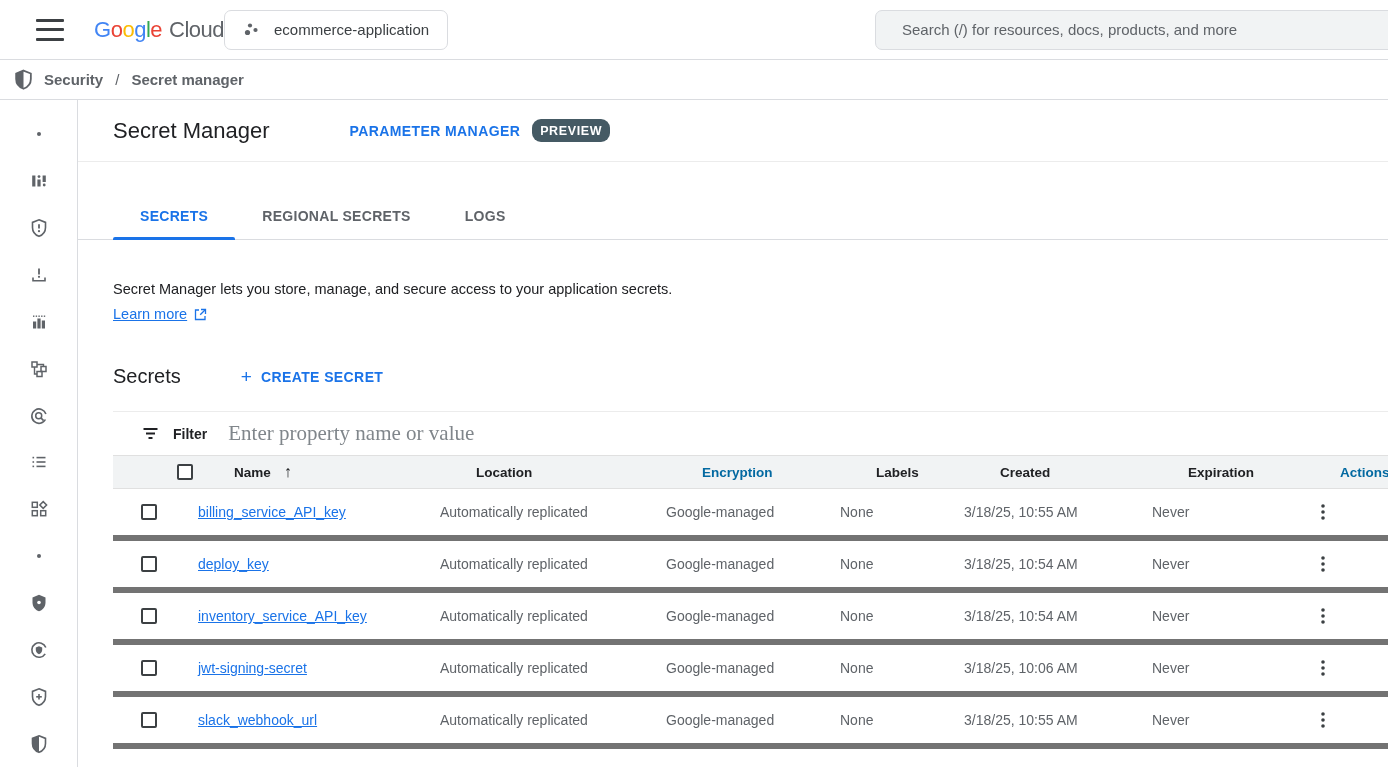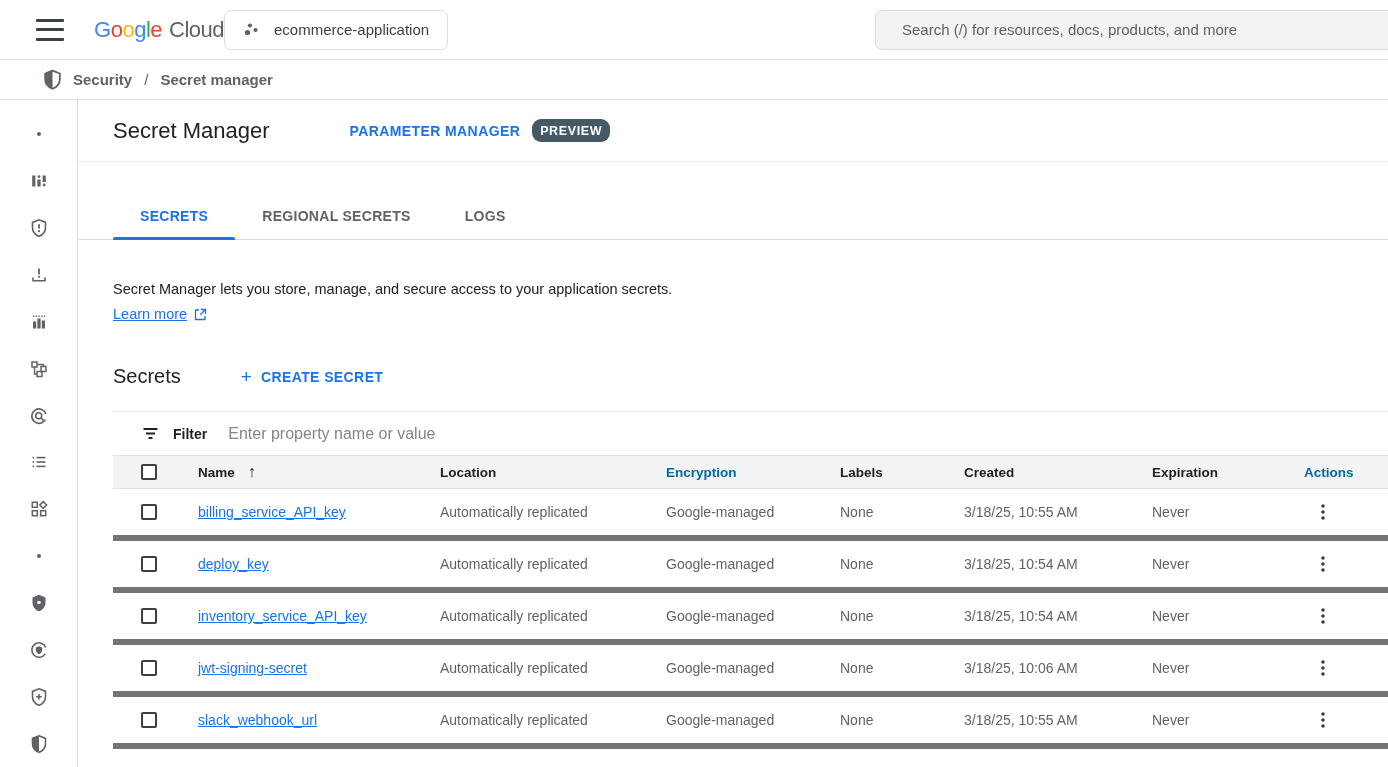--- a/index.html
+++ b/index.html
@@ -21,21 +21,21 @@
   .searchbox { margin-left:auto; margin-right:-10px; width:523px; height:40px;
     background:#f1f3f4; border:1px solid #dadce0; border-radius:7px;
     display:flex; align-items:center; }
   .searchbox input { border:none; outline:none; background:transparent; width:100%;
     font-size:15px; color:#3c4043; padding-left:26px;
     font-family:"Liberation Sans",sans-serif; }
   .searchbox input::placeholder { color:#5f6368; opacity:1; }
 
   
   .breadcrumb { height:40px; display:flex; align-items:center; gap:10px;
-    padding-left:42px; border-bottom:1px solid #dadce0; color:#5f6368;
+    padding-left:13px; border-bottom:1px solid #dadce0; color:#5f6368;
     font-size:15px; font-weight:bold; }
   .breadcrumb .crumb { cursor:pointer; }
   .breadcrumb .sep { font-weight:400; padding:0 2px; }
 
   
   .layout { display:flex; height:667px; }
   .sidebar { width:78px; border-right:1px solid #dadce0; padding-top:11px;
     display:flex; flex-direction:column; align-items:center; flex-shrink:0; }
   .side-item { width:48px; height:47.2px; display:flex; align-items:center;
     justify-content:center; cursor:pointer; border-radius:24px; }
@@ -70,29 +70,29 @@
   .create-btn { margin-left:60px; display:flex; align-items:center; gap:9px;
     color:#1a73e8; cursor:pointer; background:none; border:none; }
   .create-btn .plus { font-size:19px; font-weight:400; line-height:1; }
   .create-btn .lbl { font-size:14px; font-weight:bold; letter-spacing:0.4px;
     font-family:"Liberation Sans",sans-serif; }
 
   
   .table-wrap { margin-top:23px; border-top:1px solid #ececec; }
   .filter-row { height:43px; display:flex; align-items:center; padding-left:28px; gap:13px; }
   .filter-label { font-size:14px; font-weight:bold; color:#202124; }
-  .filter-row input { flex:1; border:none; outline:none; font-size:16px; color:#3c4043;
-    margin-left:8px; font-family:Liberation Sans, sans-serif; }
+  .filter-row input { flex:1; border:none; outline:none; font-size:21px; color:#3c4043;
+    margin-left:8px; font-family:Liberation Serif, serif; }
   .filter-row input::placeholder { color:#80868b; opacity:1; }
 
   .grid-row { display:grid;
     grid-template-columns:85px 242px 226px 174px 124px 188px 148px auto;
     align-items:center; }
   .thead { height:34px; background:#f1f3f4; border-top:1px solid #e0e0e0;
-    border-bottom:1px solid #e0e0e0; font-size:13.5px; font-weight:bold; color:#202124; }
+    border-bottom:1px solid #e0e0e0; font-size:13.5px; font-weight:bold; color:#202124;padding-left:36px; }
   .thead .muted { color:#0369a1; }
   .th-name { display:flex; align-items:center; gap:13px; }
   .sort-arrow { font-size:16px; font-weight:bold; color:#202124; }
   .cb-cell { padding-left:28px; display:flex; align-items:center; }
   input[type="checkbox"] { appearance:none; -webkit-appearance:none; width:16px;
     height:16px; border:2px solid #3c4043; border-radius:2px; background:#fff;
     cursor:pointer; }
 
   .trow { height:52px; border-bottom:6px solid #737373; font-size:14px; color:#5f6368; }
   .trow .name a { color:#1a73e8; text-decoration:underline; cursor:pointer; }

